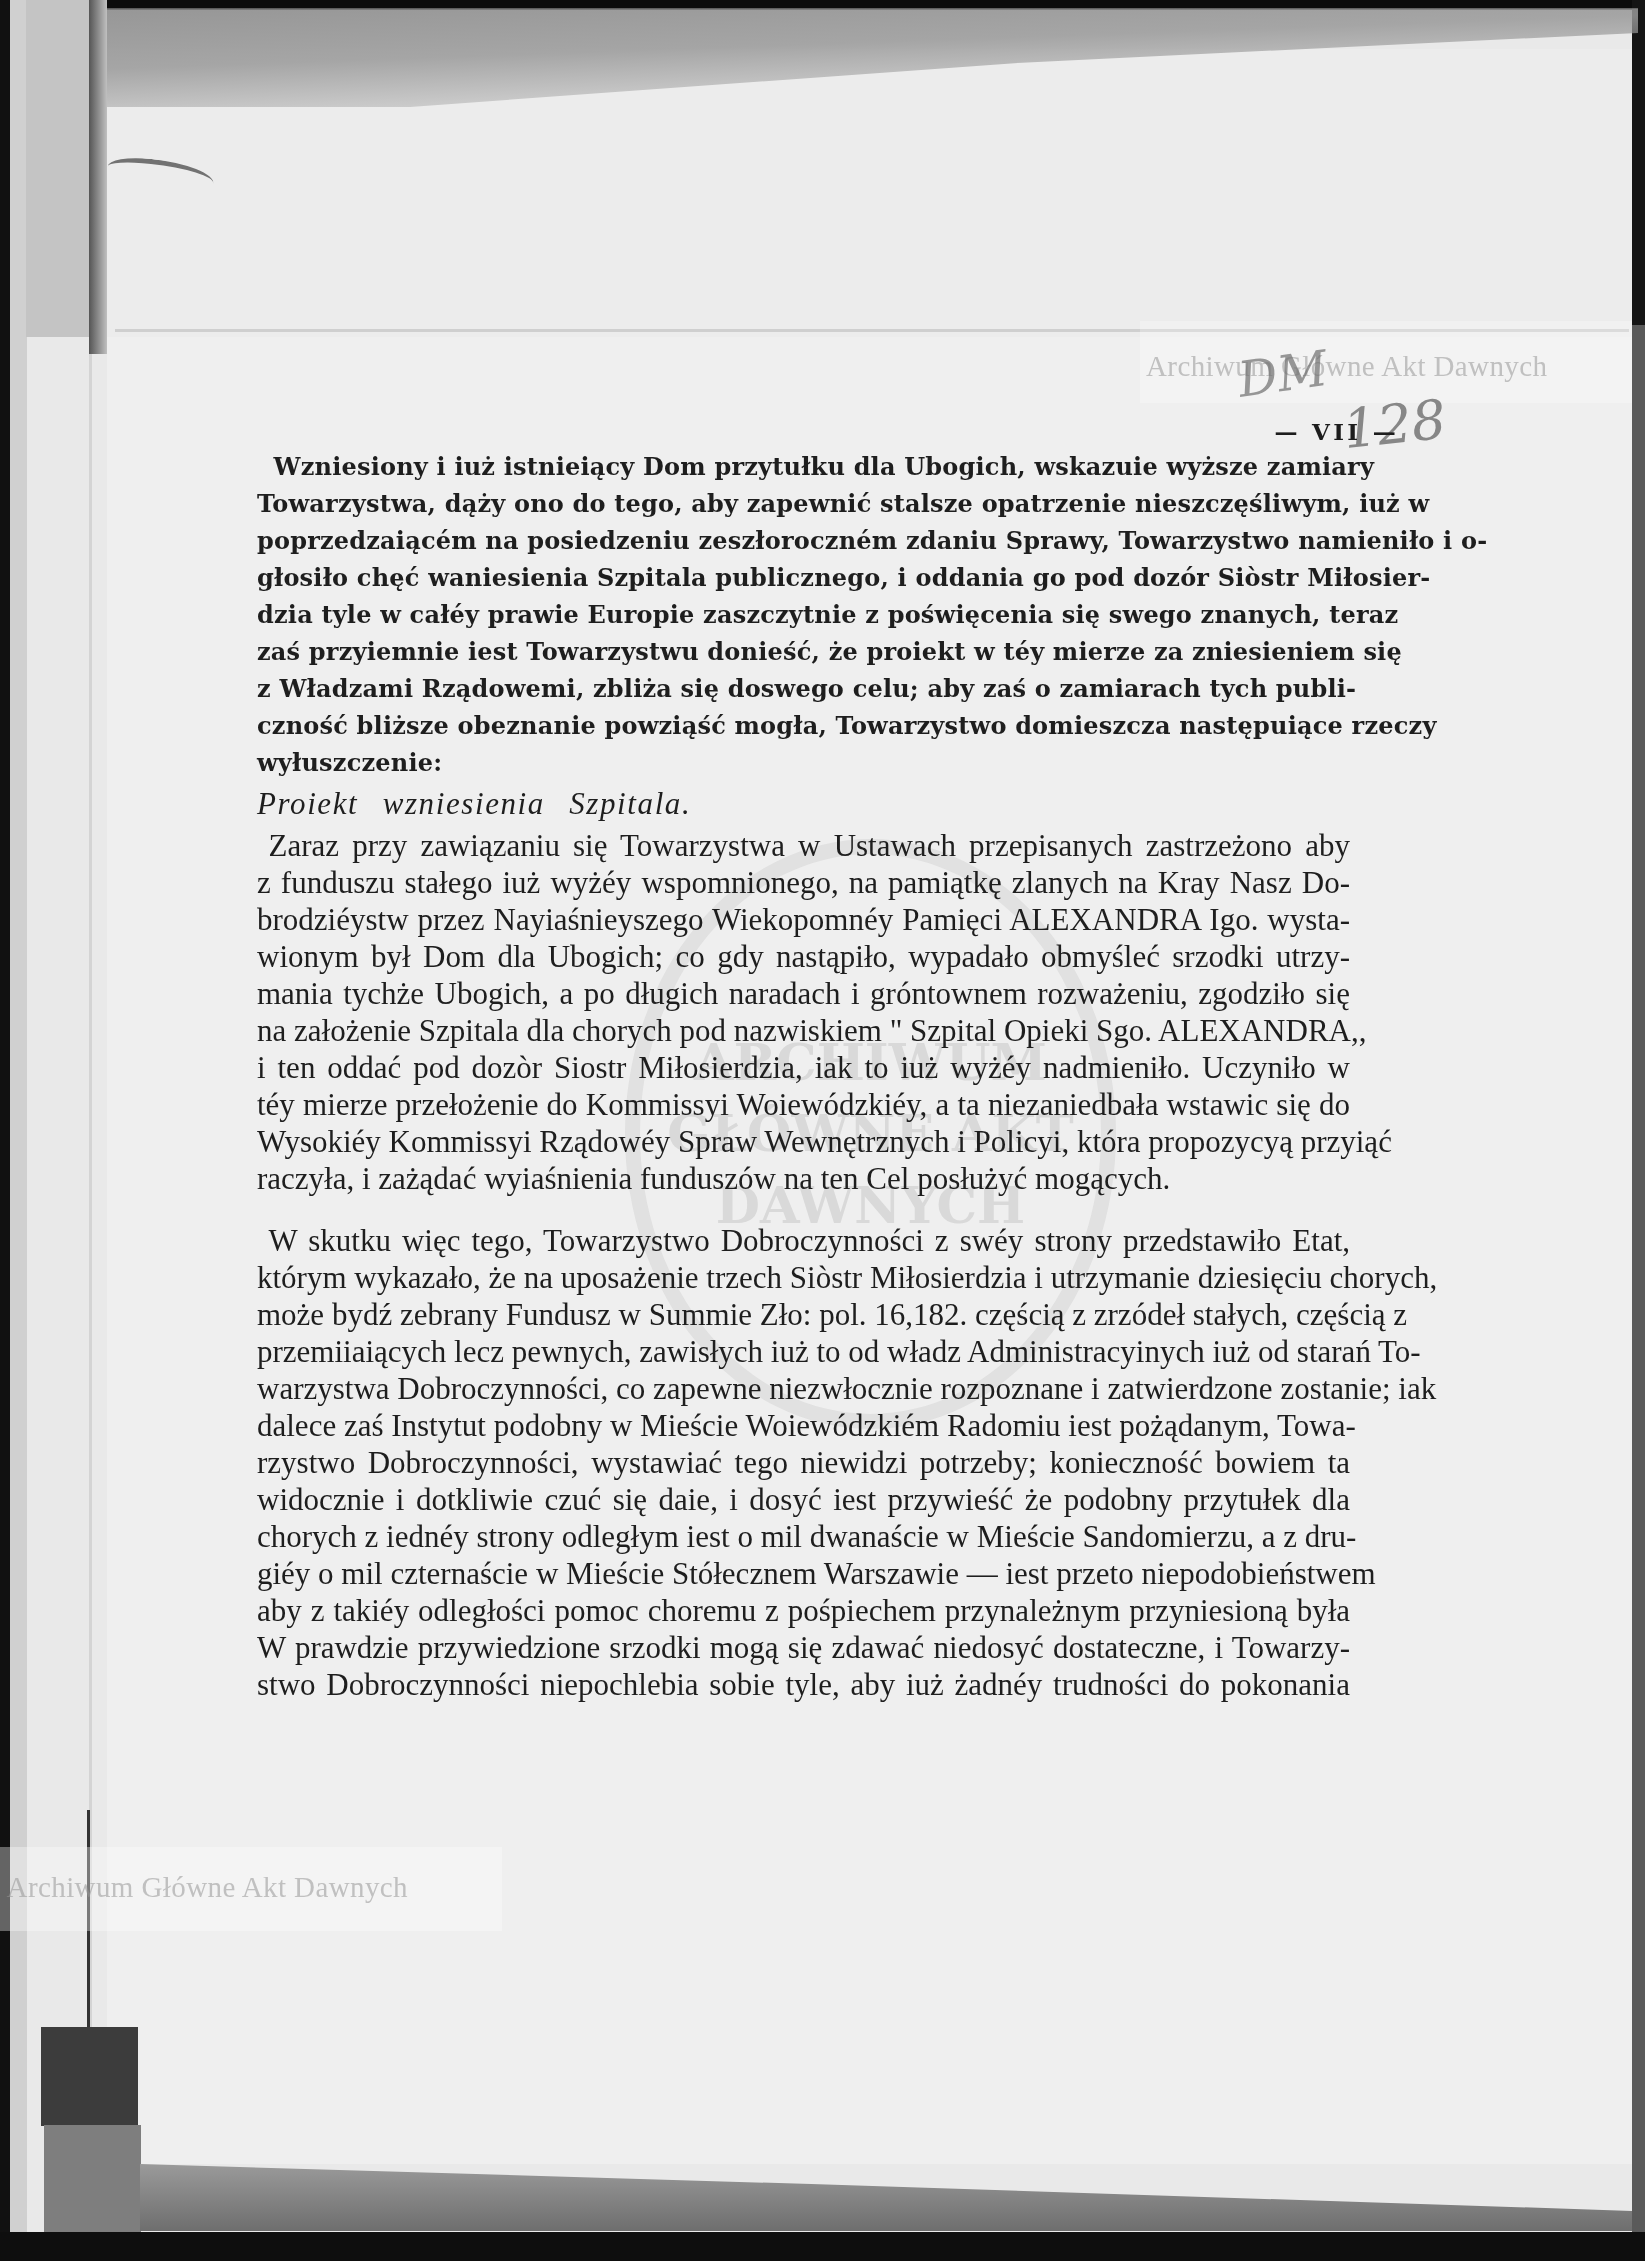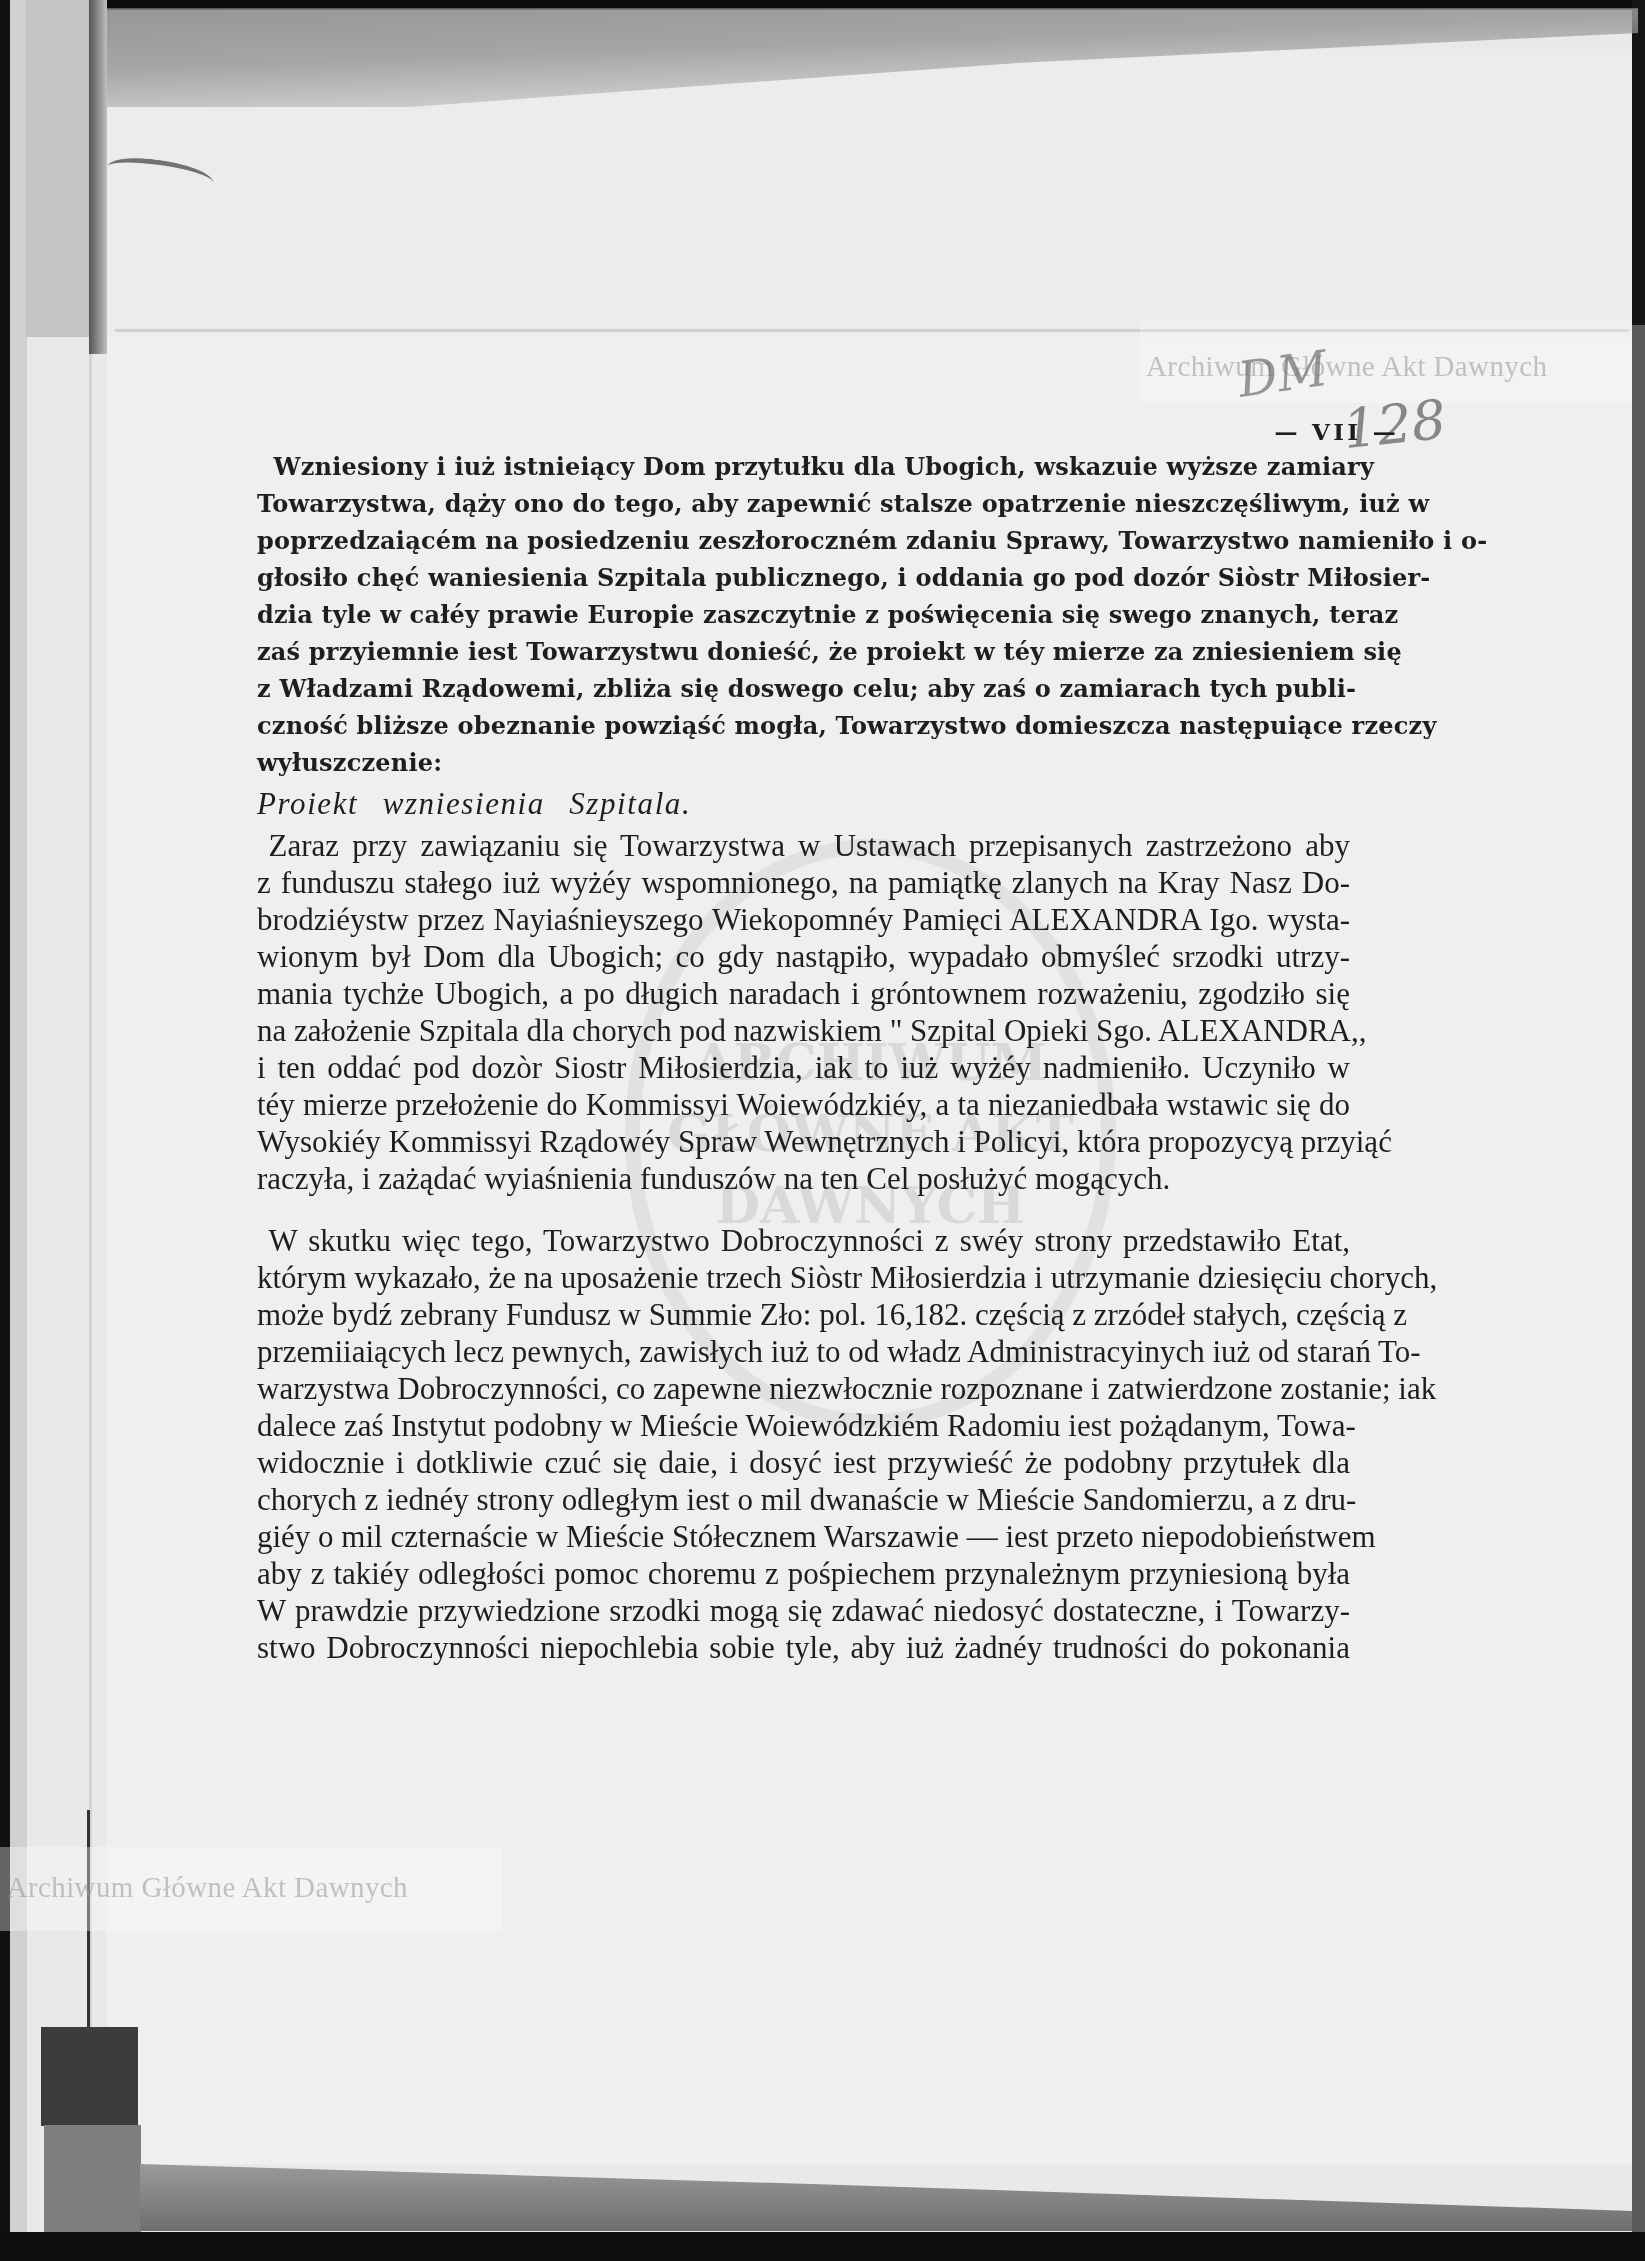--- a/index.html
+++ b/index.html
@@ -163,20 +163,21 @@
     <span class="line last">raczyła, i zażądać wyiaśnienia funduszów na ten Cel posłużyć mogących.</span>
   </div>
 
   <div style="margin-top:5px;">
     <span class="line indent" style="padding-left:11.5px;margin-top:25px;">W skutku więc tego, Towarzystwo Dobroczynności z swéy strony przedstawiło Etat,</span>
     <span class="line">którym wykazało, że na uposażenie trzech Siòstr Miłosierdzia i utrzymanie dziesięciu chorych,</span>
     <span class="line">może bydź zebrany Fundusz w Summie Zło: pol. 16,182. częścią z zrzódeł stałych, częścią z</span>
     <span class="line">przemiiaiących lecz pewnych, zawisłych iuż to od władz Administracyinych iuż od starań To-</span>
     <span class="line">warzystwa Dobroczynności, co zapewne niezwłocznie rozpoznane i zatwierdzone zostanie; iak</span>
     <span class="line">dalece zaś Instytut podobny w Mieście Woiewódzkiém Radomiu iest pożądanym, Towa-</span>
+    <span class="line">rzystwo Dobroczynności, wystawiać tego niewidzi potrzeby; konieczność bowiem ta</span>
     <span class="line">widocznie i dotkliwie czuć się daie, i dosyć iest przywieść że podobny przytułek dla</span>
     <span class="line">chorych z iednéy strony odległym iest o mil dwanaście w Mieście Sandomierzu, a z dru-</span>
     <span class="line">giéy o mil czternaście w Mieście Stółecznem Warszawie — iest przeto niepodobieństwem</span>
     <span class="line">aby z takiéy odległości pomoc choremu z pośpiechem przynależnym przyniesioną była</span>
     <span class="line">W prawdzie przywiedzione srzodki mogą się zdawać niedosyć dostateczne, i Towarzy-</span>
     <span class="line">stwo Dobroczynności niepochlebia sobie tyle, aby iuż żadnéy trudności do pokonania</span>
   </div>
 </div>
 
 

